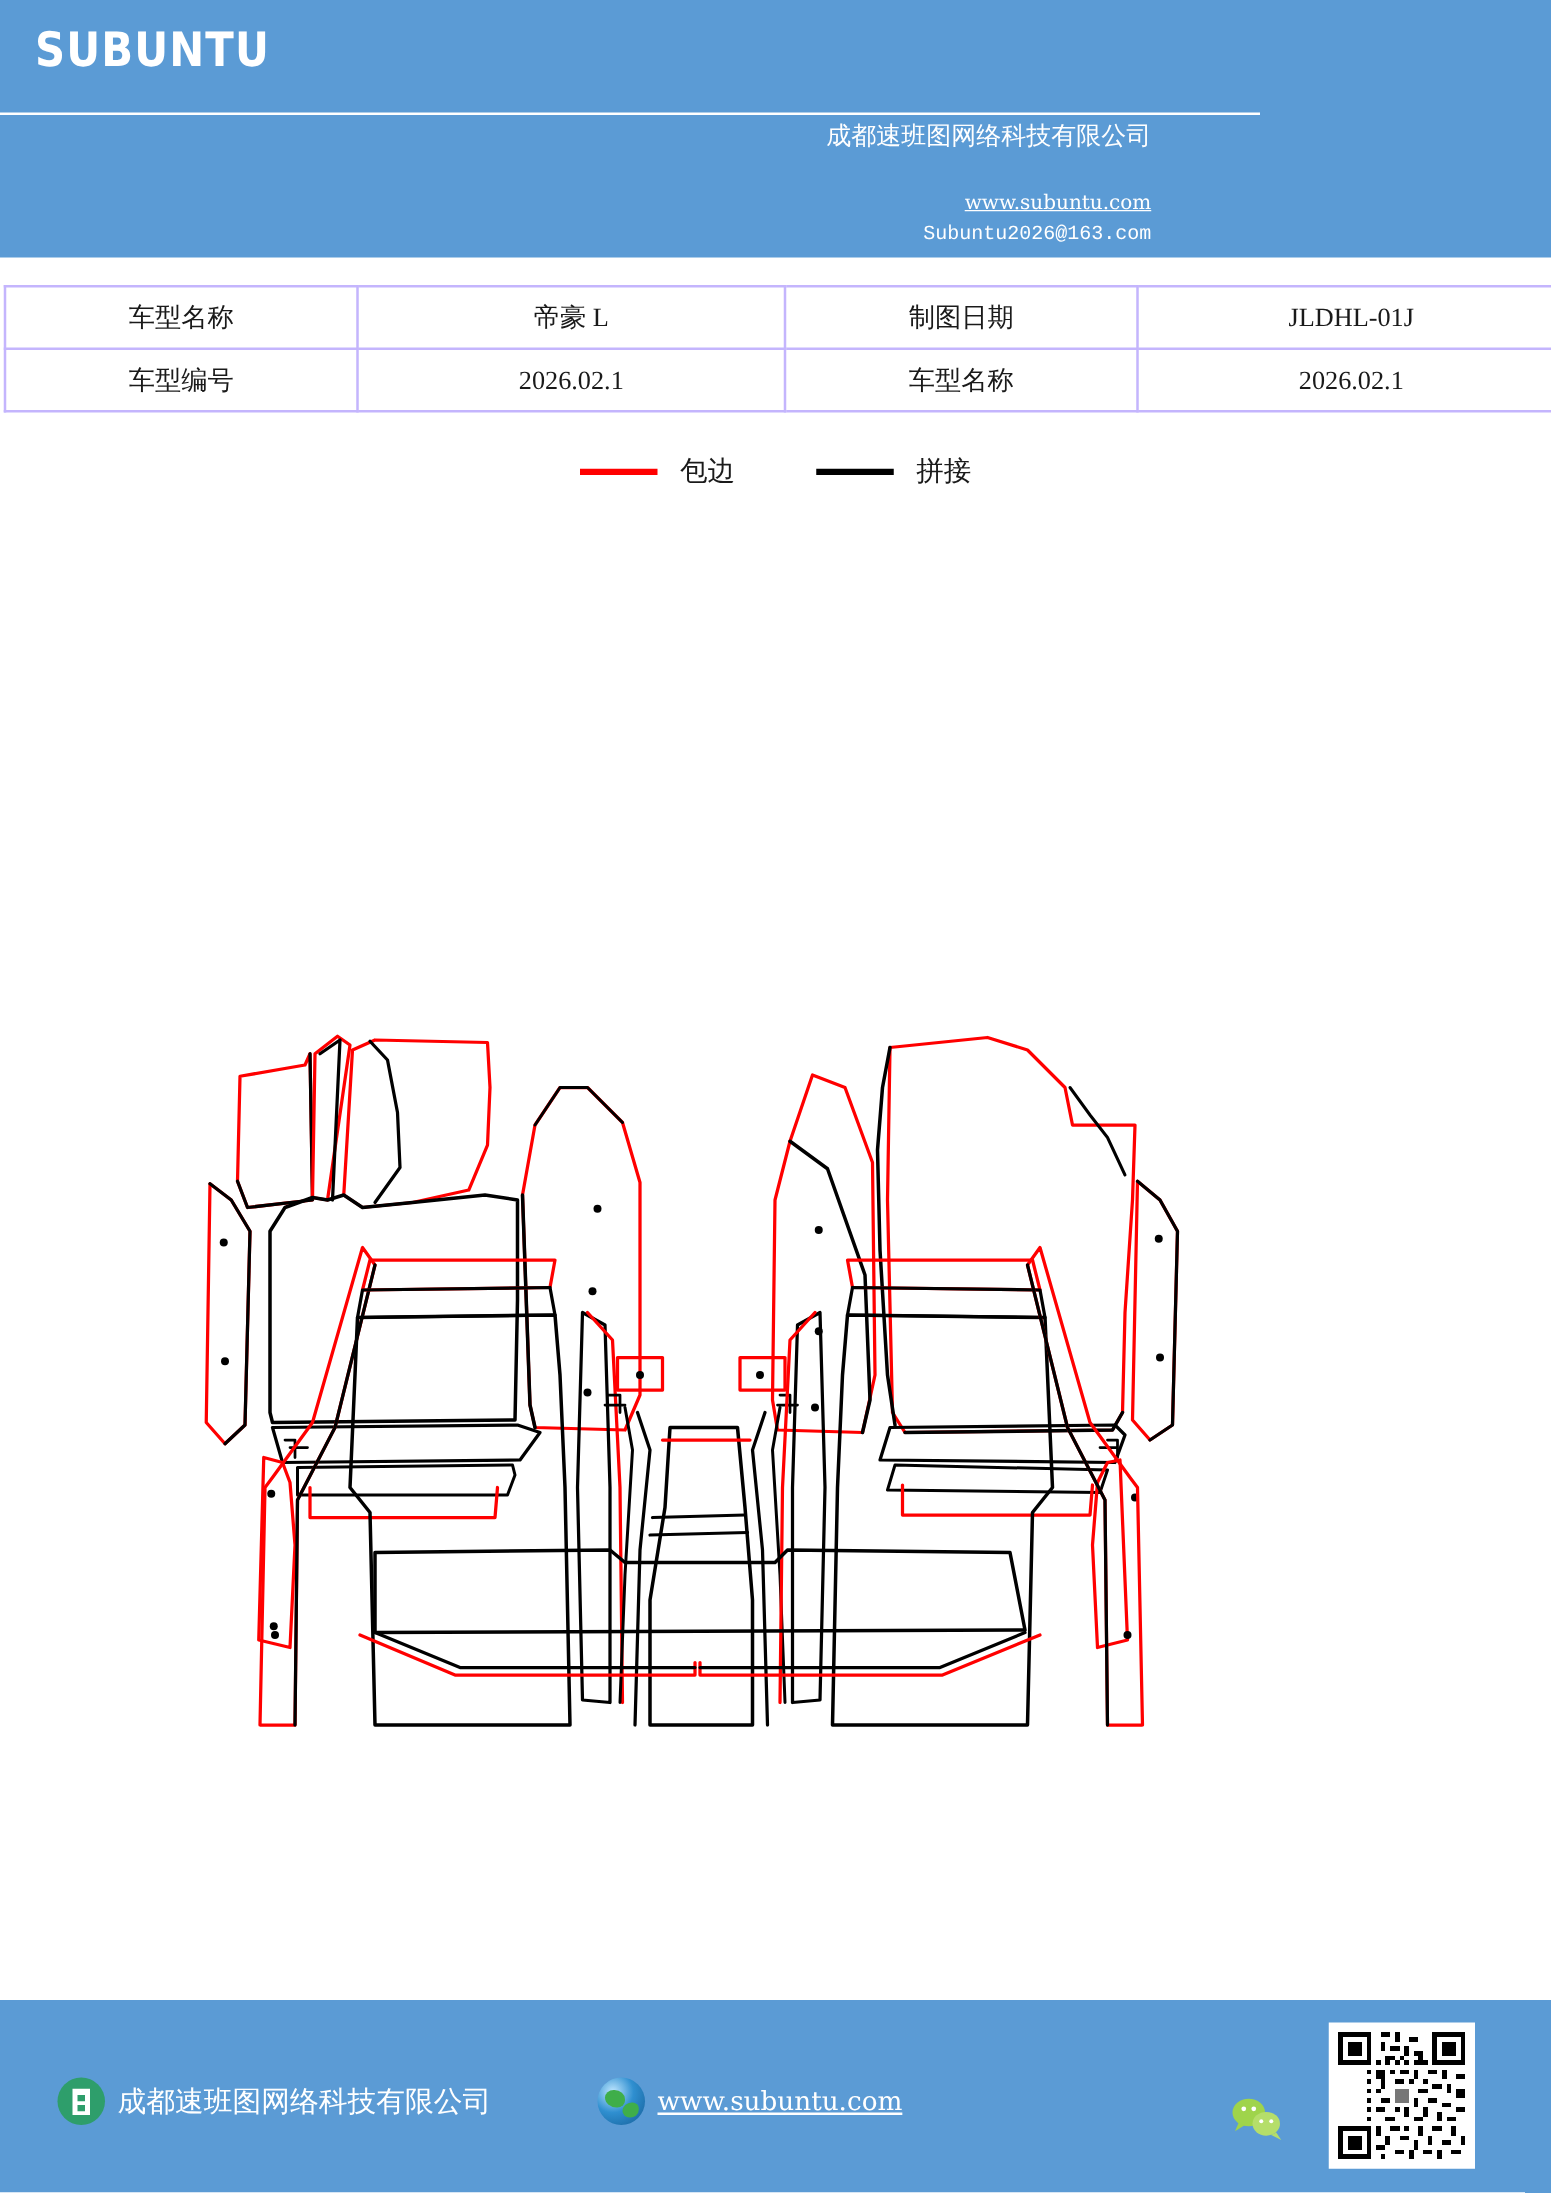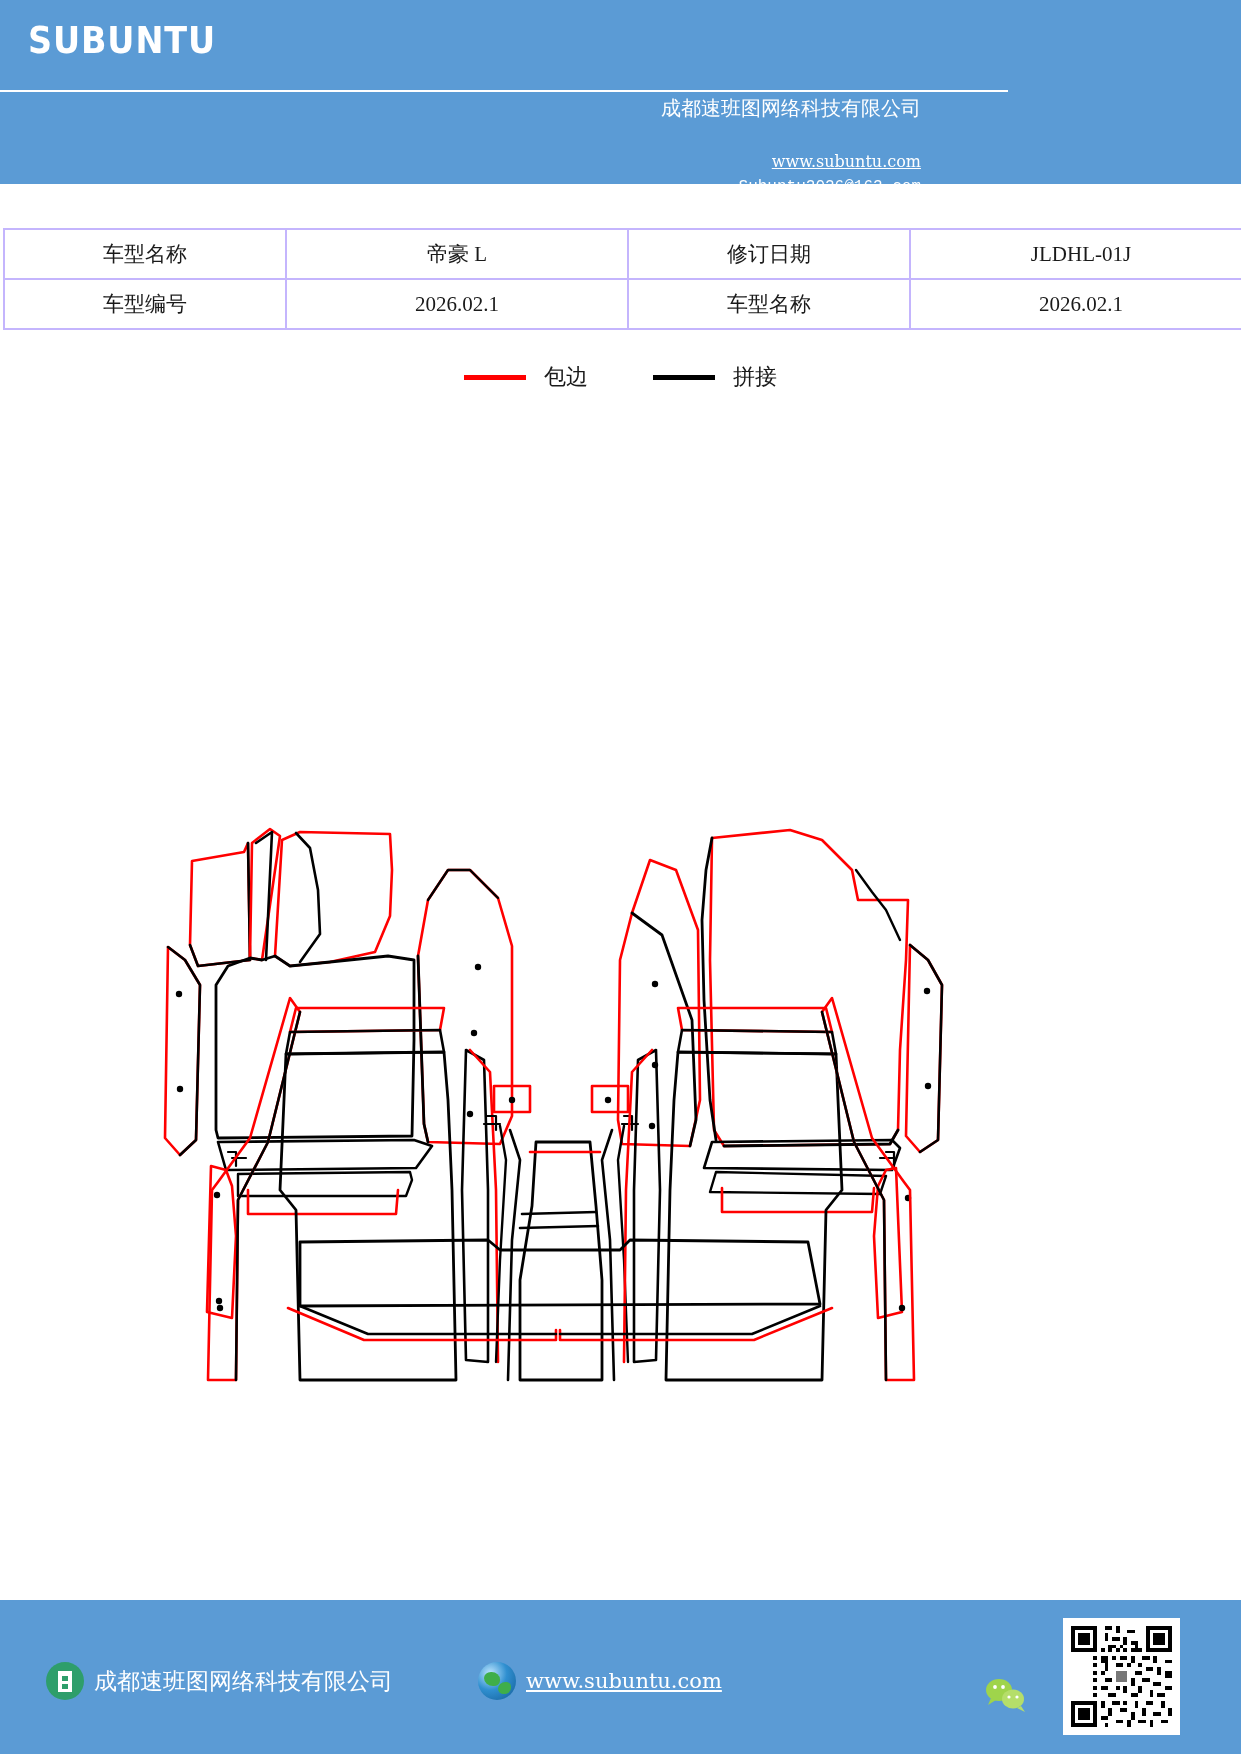--- a/index.html
+++ b/index.html
@@ -12,21 +12,21 @@
     height: 1754px;
     font-family: "Liberation Serif", "DejaVu Serif", serif;
     position: relative;
     overflow: hidden;
   }
 
   
   .header {
     position: relative;
     width: 1241px;
-    height: 184px;
+    height: 206px;
     background: #5b9bd5;
     box-sizing: border-box;
     padding-left: 30px;
   }
   .brand-logo {
     position: absolute;
     left: 28px;
     top: 18px;
     font-family: "DejaVu Sans", sans-serif;
     font-weight: bold;
@@ -261,21 +261,21 @@
   <div class="company-name-top">成都速班图网络科技有限公司</div>
   <div class="header-web">www.subuntu.com</div>
   <div class="header-mail">Subuntu2026@163.com</div>
 </div>
 
 <table class="info-table">
   <tbody>
     <tr>
       <td class="lbl">车型名称</td>
       <td class="val">帝豪 L</td>
-      <td class="lbl">修订日期</td>
+      <td class="lbl">制图日期</td>
       <td class="val">JLDHL-01J</td>
     </tr>
     <tr>
       <td class="lbl">车型编号</td>
       <td class="val">2026.02.1</td>
       <td class="lbl">车型名称</td>
       <td class="val">2026.02.1</td>
     </tr>
   </tbody>
 </table>

